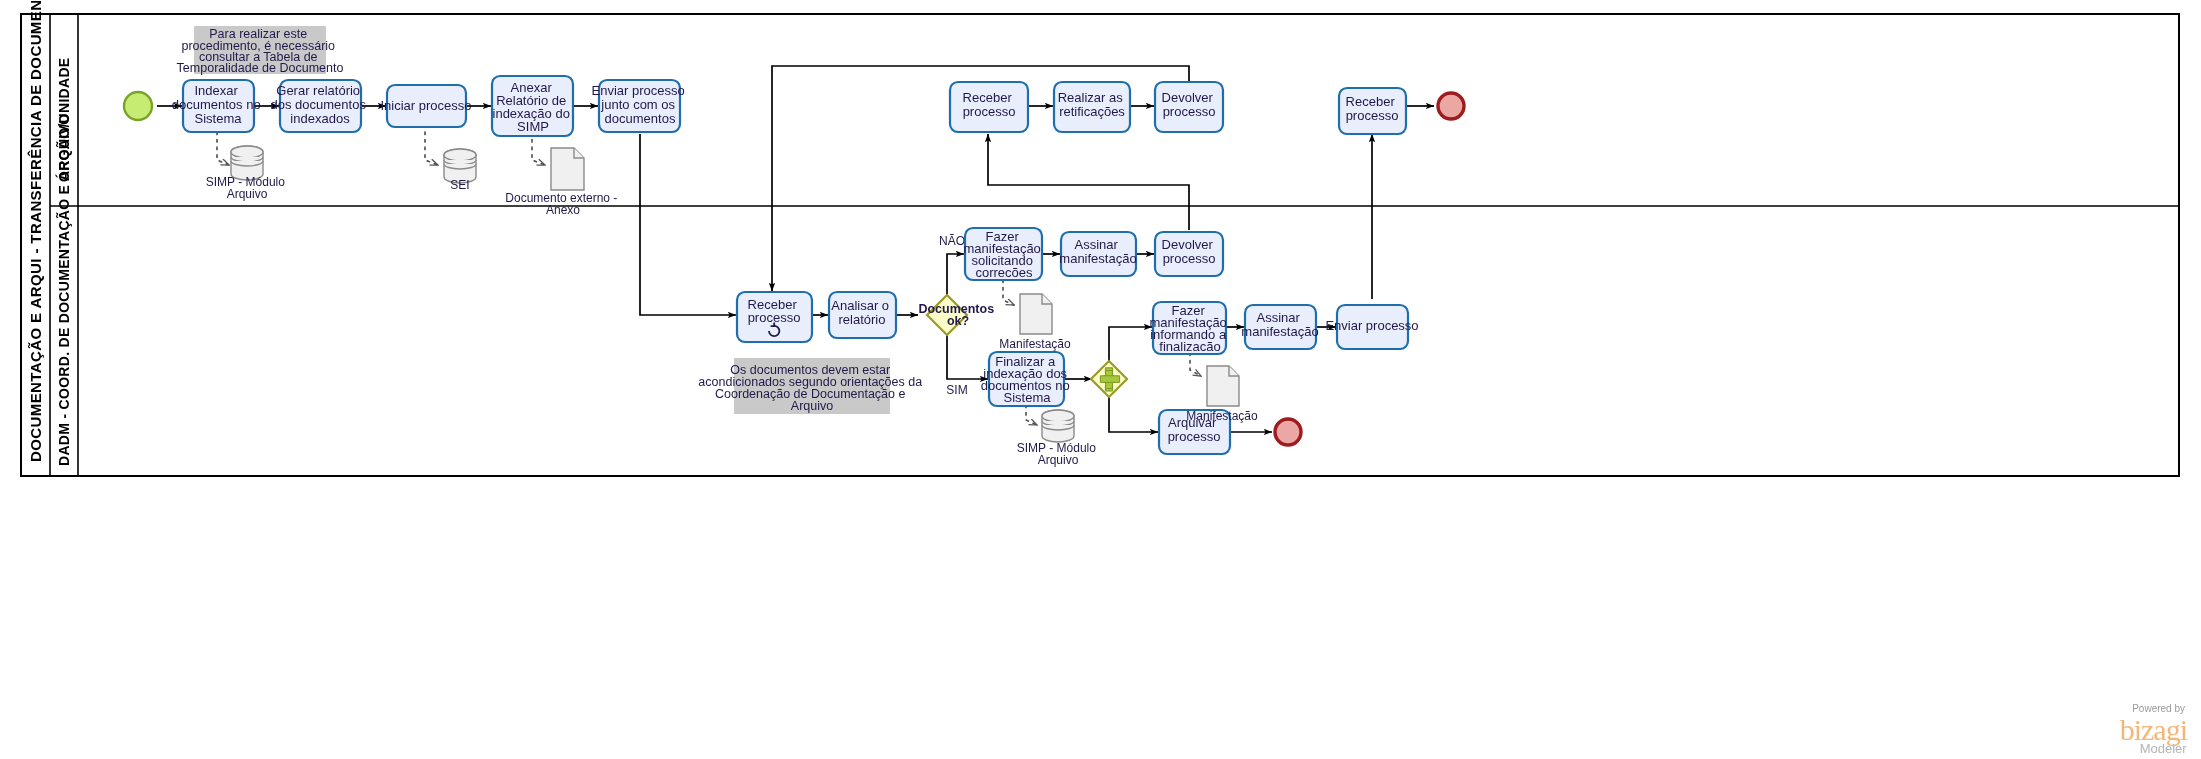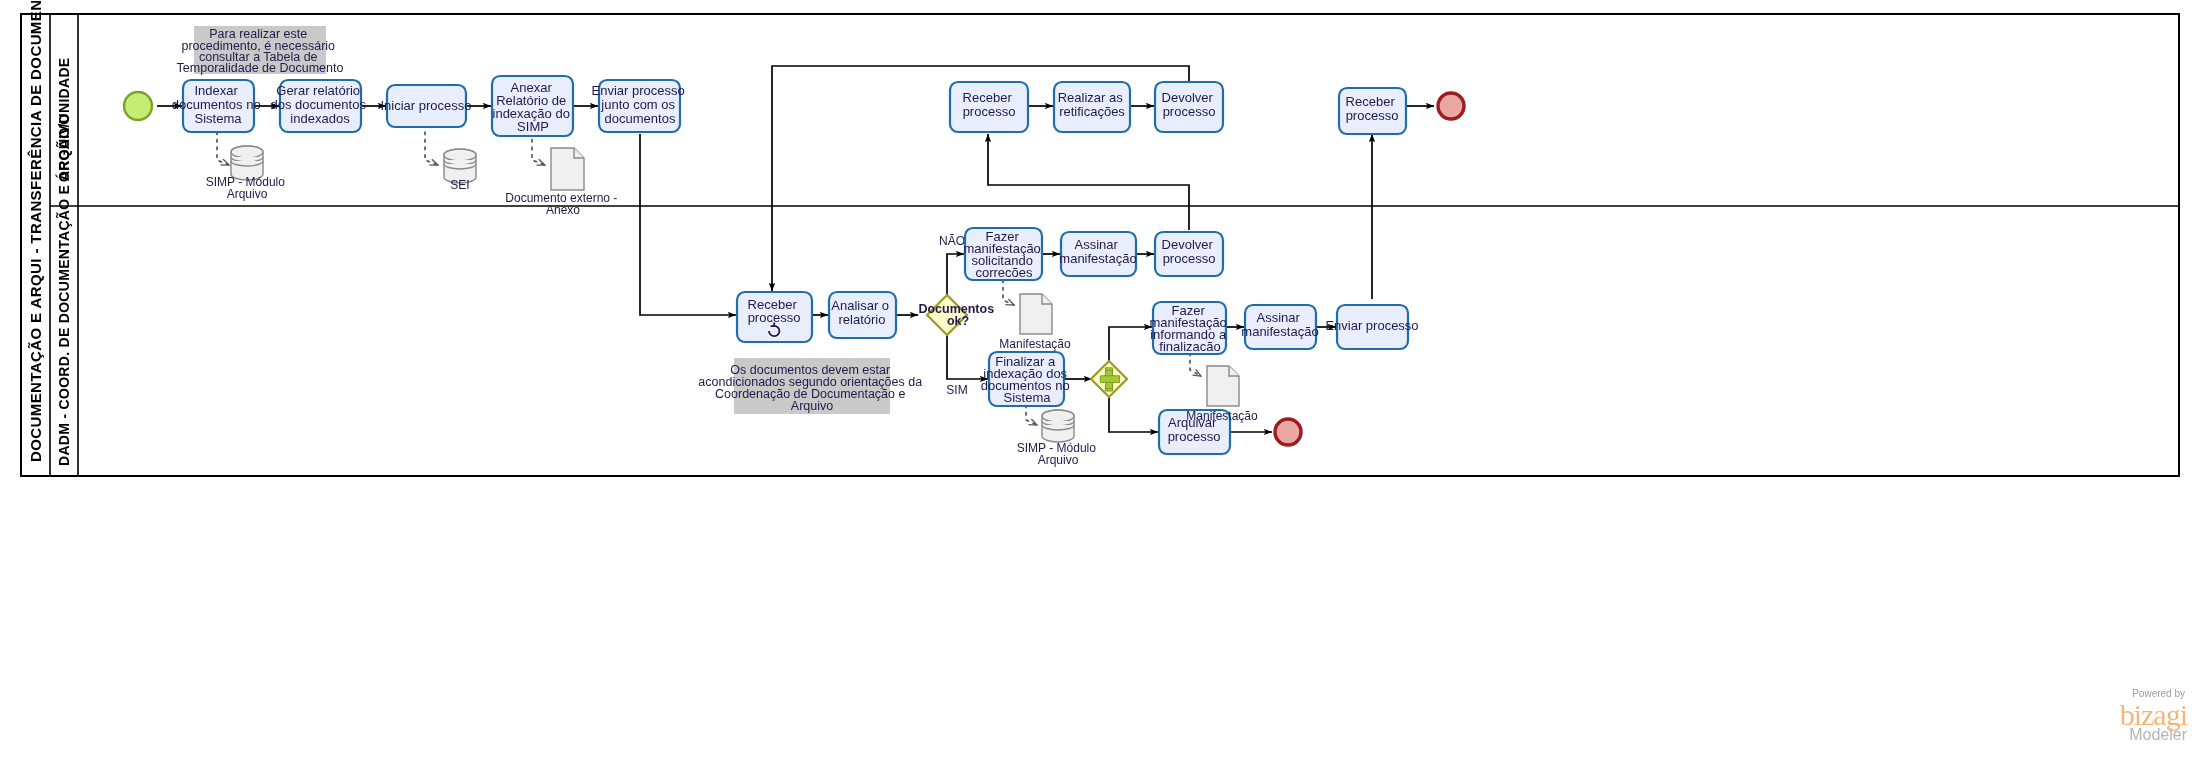--- a/index.html
+++ b/index.html
@@ -94,21 +94,21 @@
   .artifact-label {
     font-family: "Liberation Sans", sans-serif;
     font-size: 12px;
     fill: #23184a;
   }
   .loop-mark { fill: none; stroke: #23184a; stroke-width: 1.8; }
 
   #logo {
     position: absolute;
     right: 14px;
-    bottom: 16px;
+    bottom: 4px;
     text-align: right;
     line-height: 1;
     user-select: none;
   }
   #logo .pw {
     font-family: "Liberation Sans", sans-serif;
     font-size: 10px;
     color: #9b9b9b;
     display: block;
     margin-bottom: 1px;
@@ -117,21 +117,21 @@
   #logo .bz {
     font-family: Liberation Serif, serif;
     font-size: 30px;
     color: #f4b678;
     letter-spacing: -1px;
     display: block;
     font-weight: normal;
   }
   #logo .md {
     font-family: "Liberation Sans", sans-serif;
-    font-size: 16px;
+    font-size: 13px;
     color: #b4b4b4;
     display: block;
     text-align: left;
     margin-left: 20px;
     margin-top: -3px;
   }
 </style>
 </head>
 <body>
 

